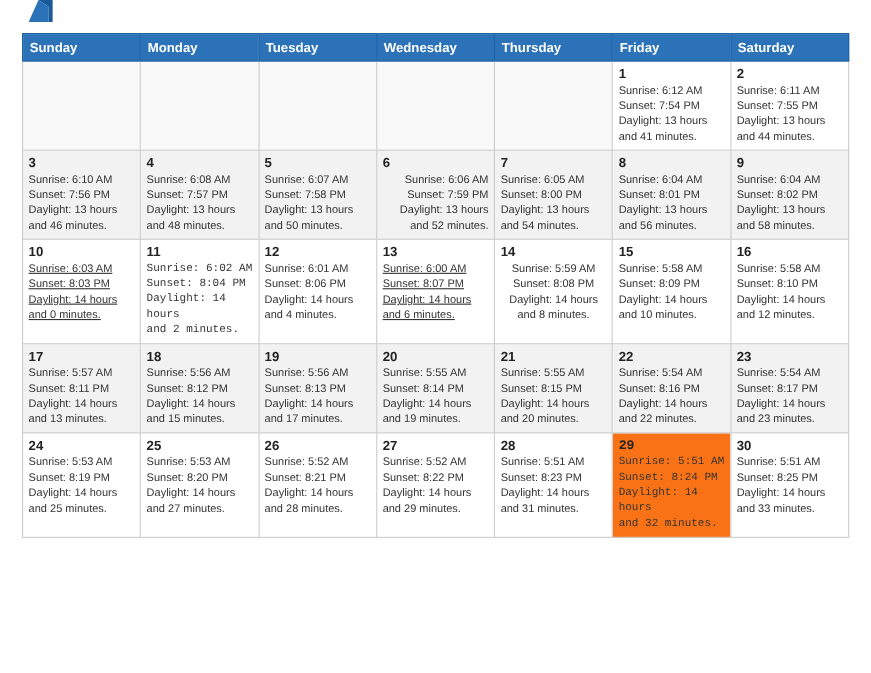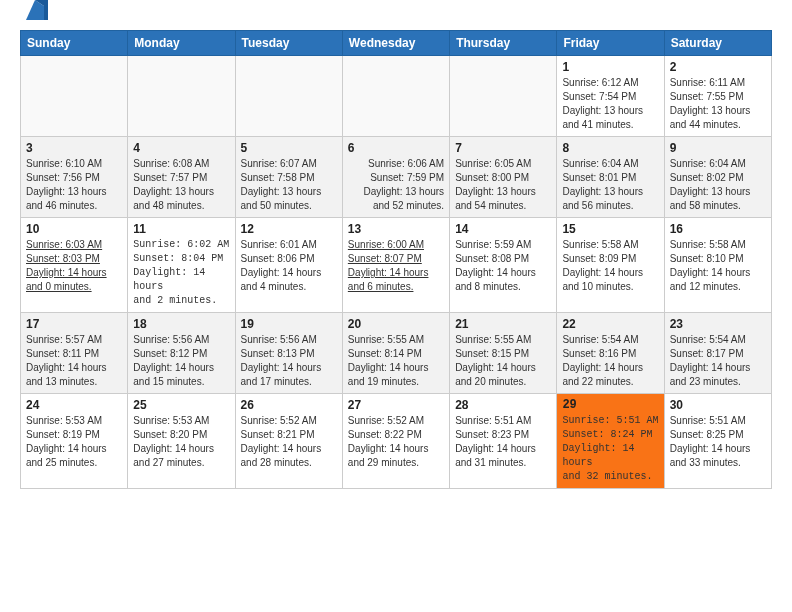--- a/index.html
+++ b/index.html
@@ -215,21 +215,21 @@
           </td>
           <td style="background: rgb(255, 255, 255); margin-top: 32px;">
             <span class="day-num">13</span>
             <div class="day-info" style="white-space: pre-line; text-decoration: underline;">Sunrise: 6:00 AM
 Sunset: 8:07 PM
 Daylight: 14 hours
 and 6 minutes.</div>
           </td>
           <td style="background: rgb(255, 255, 255);">
             <span class="day-num">14</span>
-            <div class="day-info" style="white-space: pre-line;">Sunrise: 5:59 AM
+            <div class="day-info" style="white-space: pre-line; text-align: center;">Sunrise: 5:59 AM
 Sunset: 8:08 PM
 Daylight: 14 hours
 and 8 minutes.</div>
           </td>
           <td style="background: rgb(255, 255, 255);">
             <span class="day-num">15</span>
             <div class="day-info" style="white-space: pre-line;">Sunrise: 5:58 AM
 Sunset: 8:09 PM
 Daylight: 14 hours
 and 10 minutes.</div>

